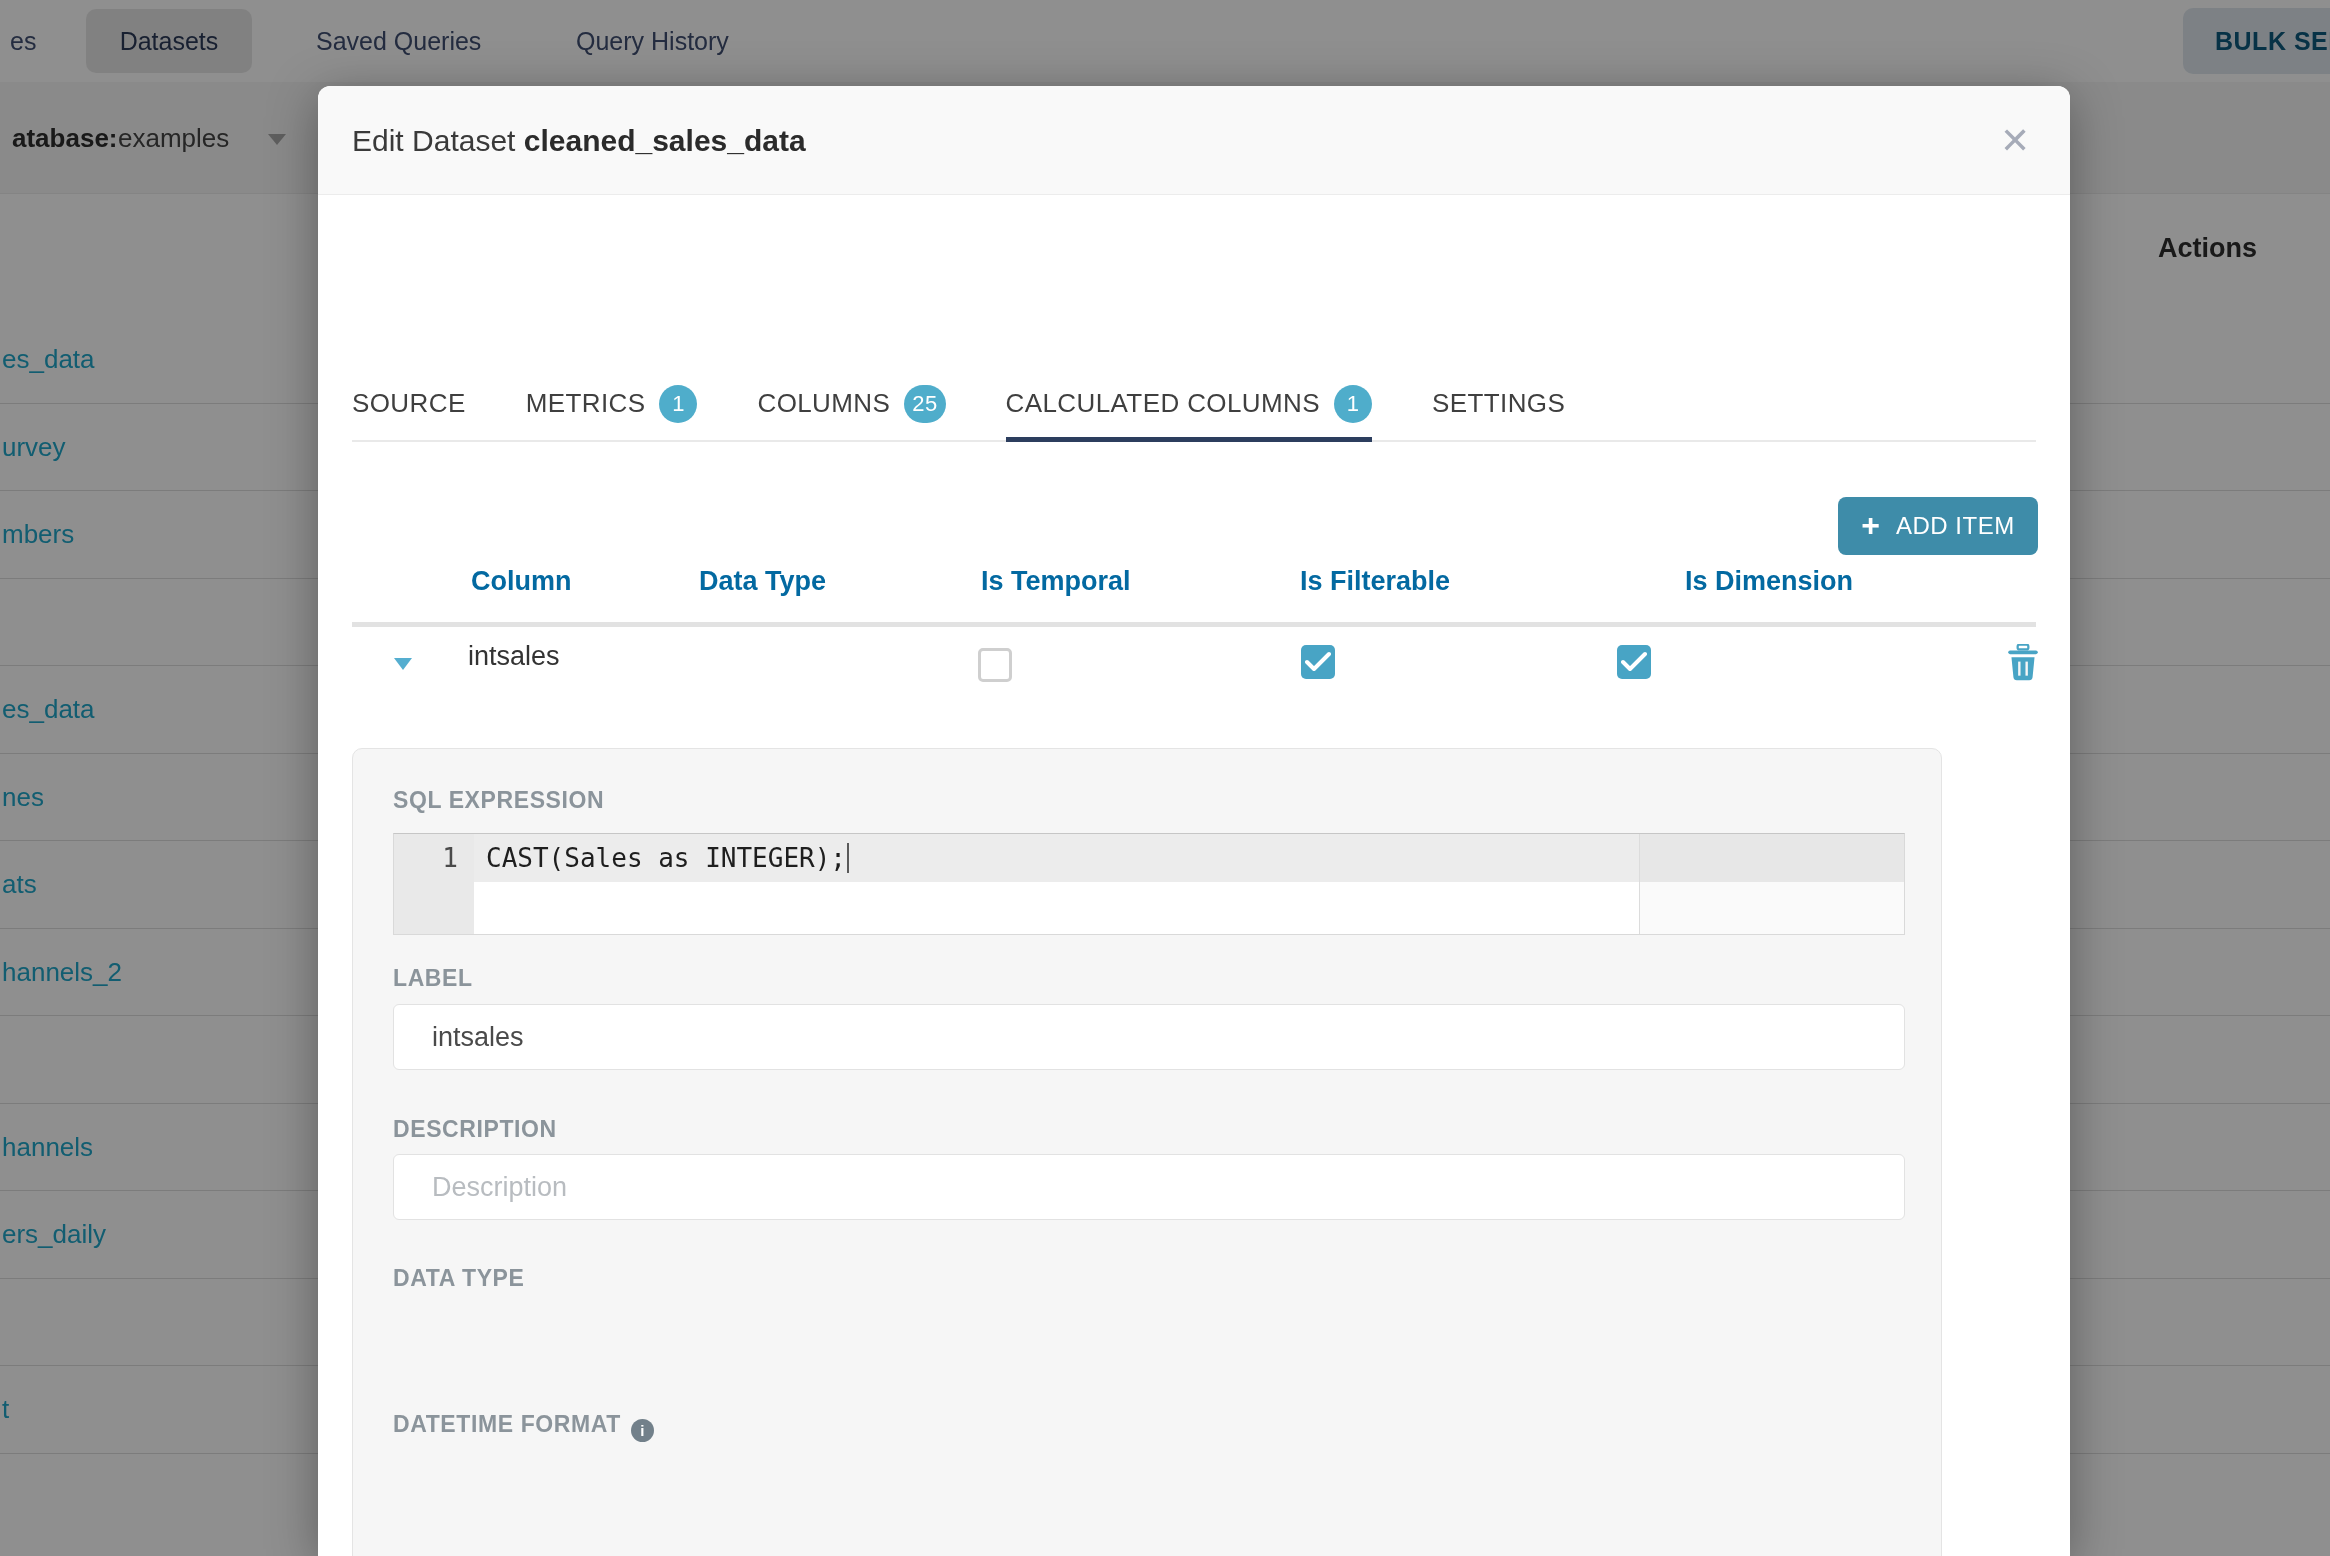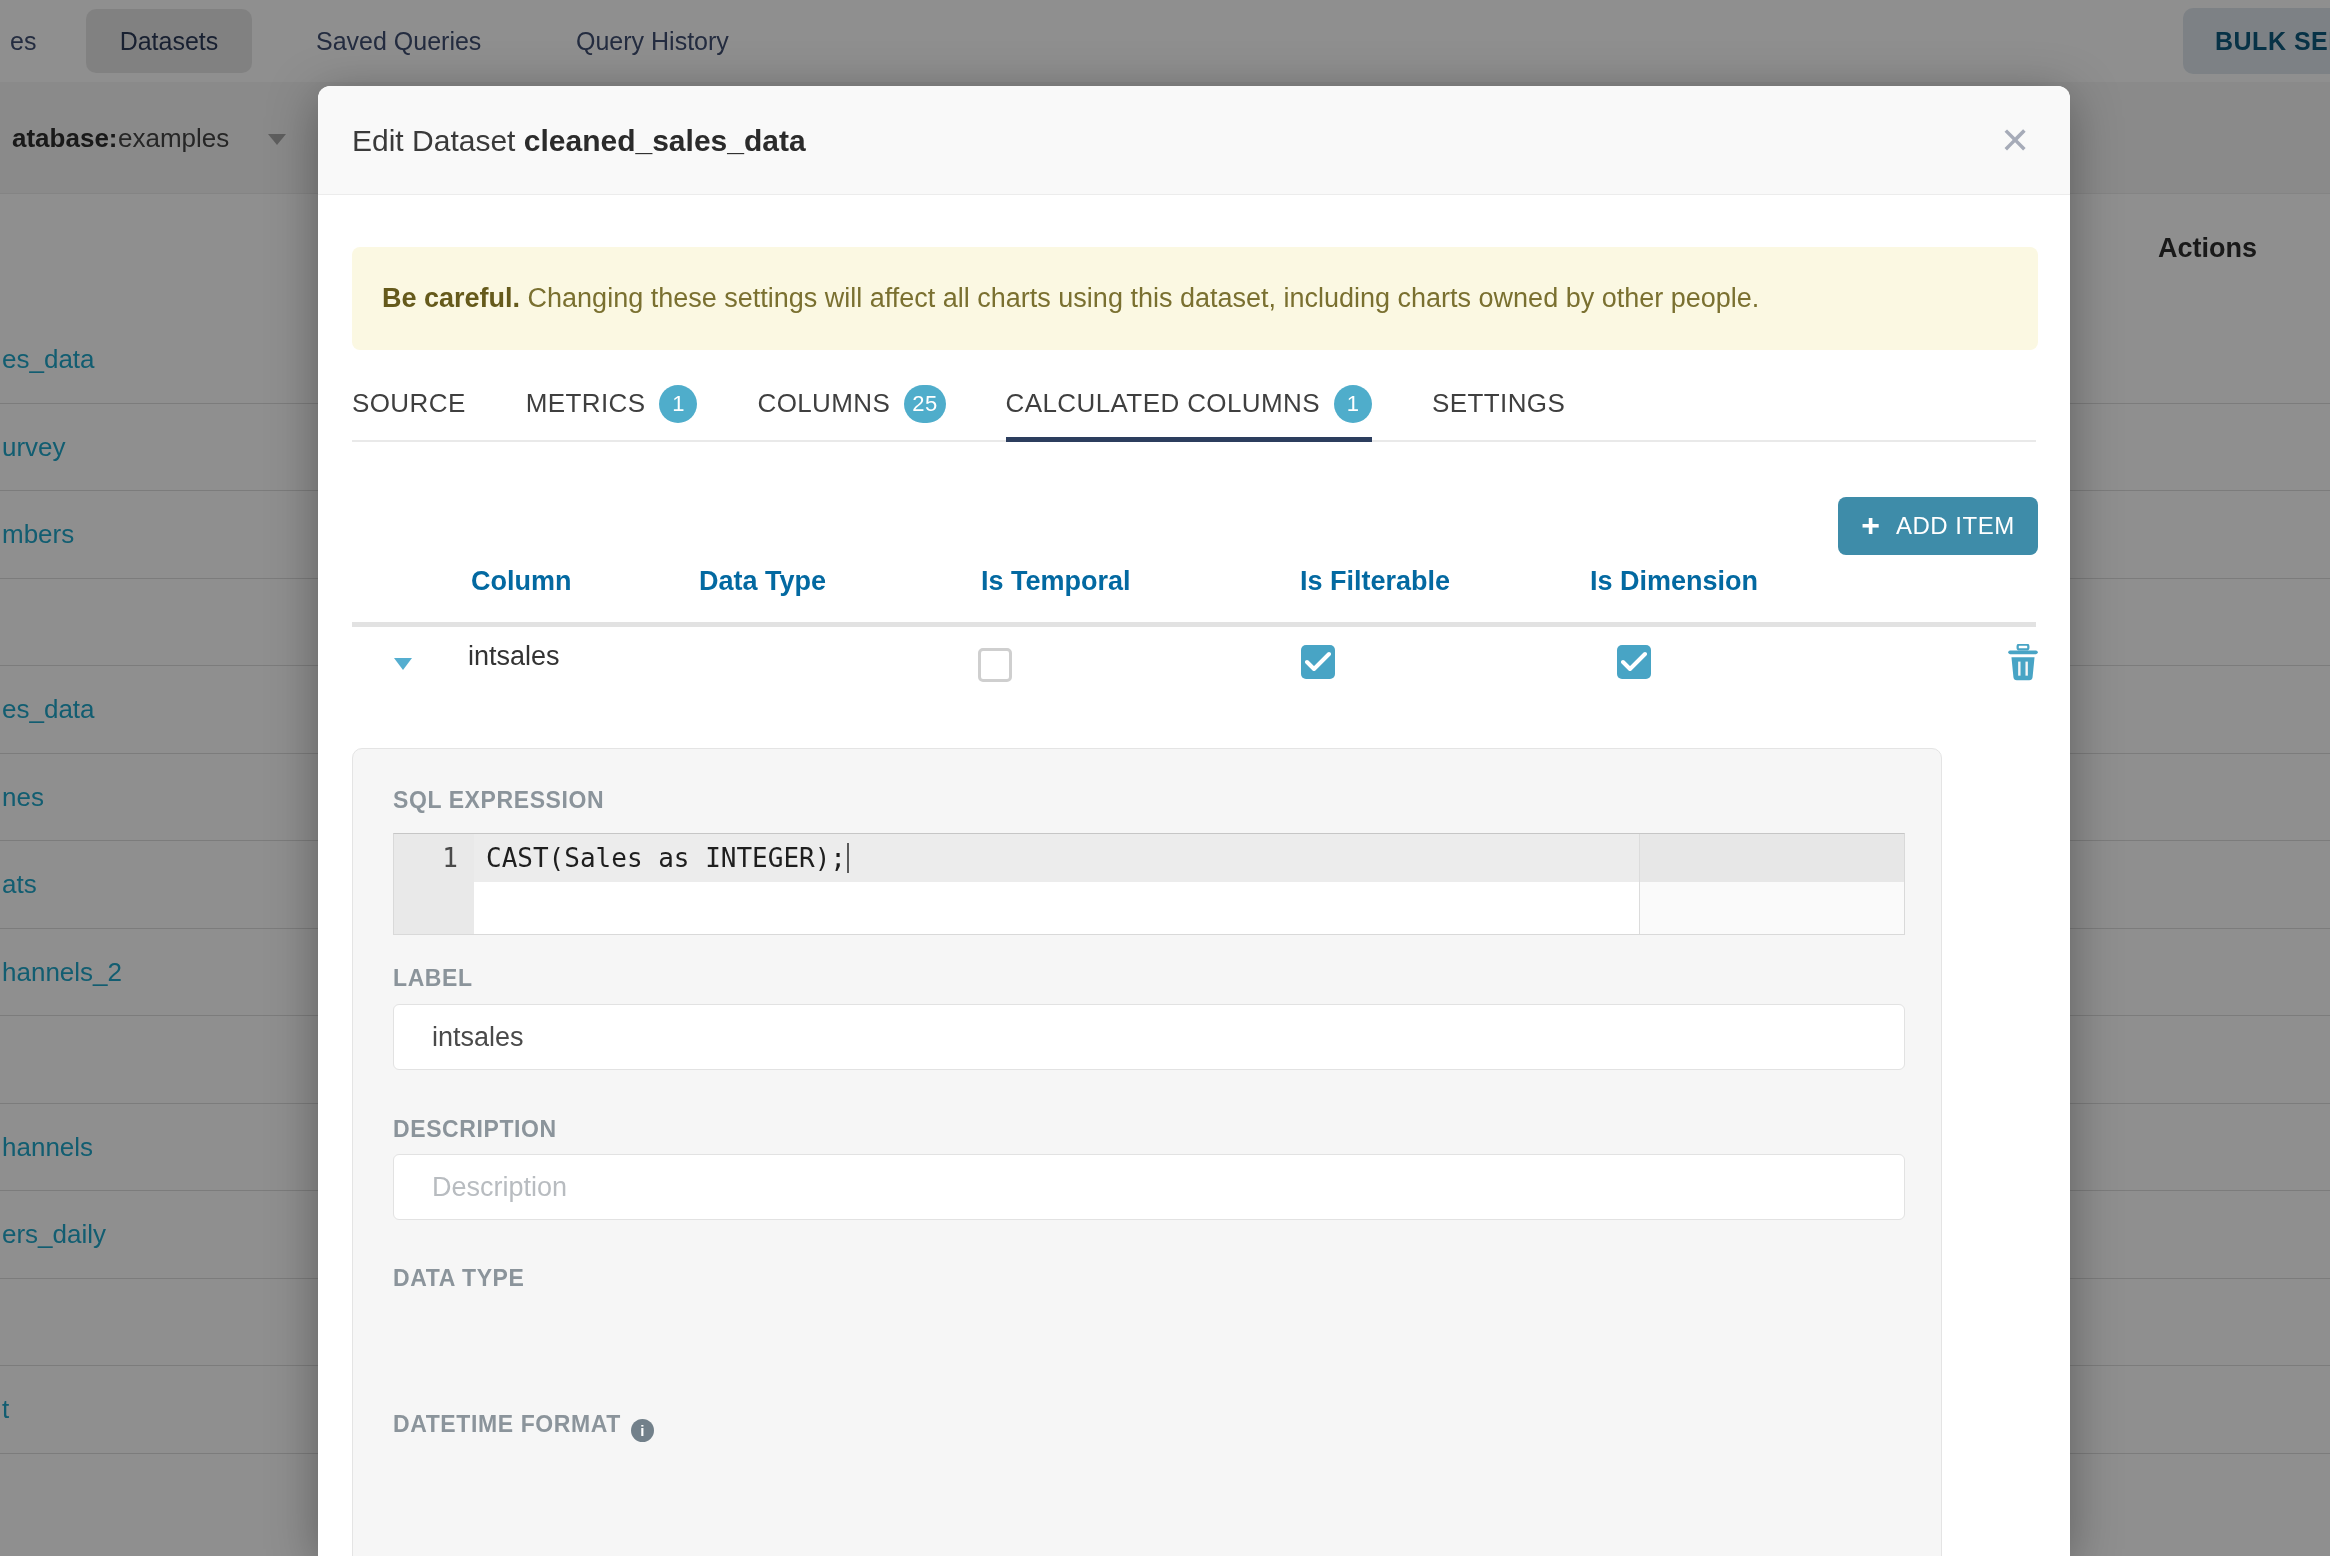--- a/index.html
+++ b/index.html
@@ -150,25 +150,20 @@
 <div id="overlay"></div>
 
 <div id="modal">
   <div id="modal-header">
     <div id="modal-title">
       <span>Edit Dataset </span><b>cleaned_sales_data</b>
     </div>
     <div id="close-btn">✕</div>
   </div>
 
-  <div id="warn-banner">
-    <div class="txt">
-      <b>Be careful.</b><span> Changing these settings will affect all charts using this dataset, including charts owned by other people.</span>
-    </div>
-  </div>
 
   <div id="tabs-row">
     <div class="rule"></div>
     <div id="tabs">
       <div class="tab">
         <span>SOURCE</span>
       </div>
       <div class="tab">
         <span>METRICS</span>
         <span class="badge">1</span>
@@ -189,21 +184,21 @@
 
   <div id="add-item-btn">
     <span class="plus">+</span>
     <span class="lbl">ADD ITEM</span>
   </div>
 
   <span class="col-h" style="left:153px;">Column</span>
   <span class="col-h" style="left:381px;">Data Type</span>
   <span class="col-h" style="left:663px;">Is Temporal</span>
   <span class="col-h" style="left:982px;">Is Filterable</span>
-  <span class="col-h" style="left:1272px;text-align:right;">Is Dimension</span>
+  <span class="col-h" style="left:1367px;text-align:right;">Is Dimension</span>
   <div id="thead-rule"></div>
 
   <div class="expander-caret"></div>
   <span id="row-colname">intsales</span>
   <div class="cb unchecked" style="left:660px;"></div>
   <div class="cb checked" style="left:983px;">
     <svg width="26" height="22" viewBox="0 0 26 22">
         <polyline points="2,11 9,18 24,3" fill="none" stroke="#ffffff" stroke-width="4" stroke-linecap="round" stroke-linejoin="round"></polyline>
       </svg>
   </div>

